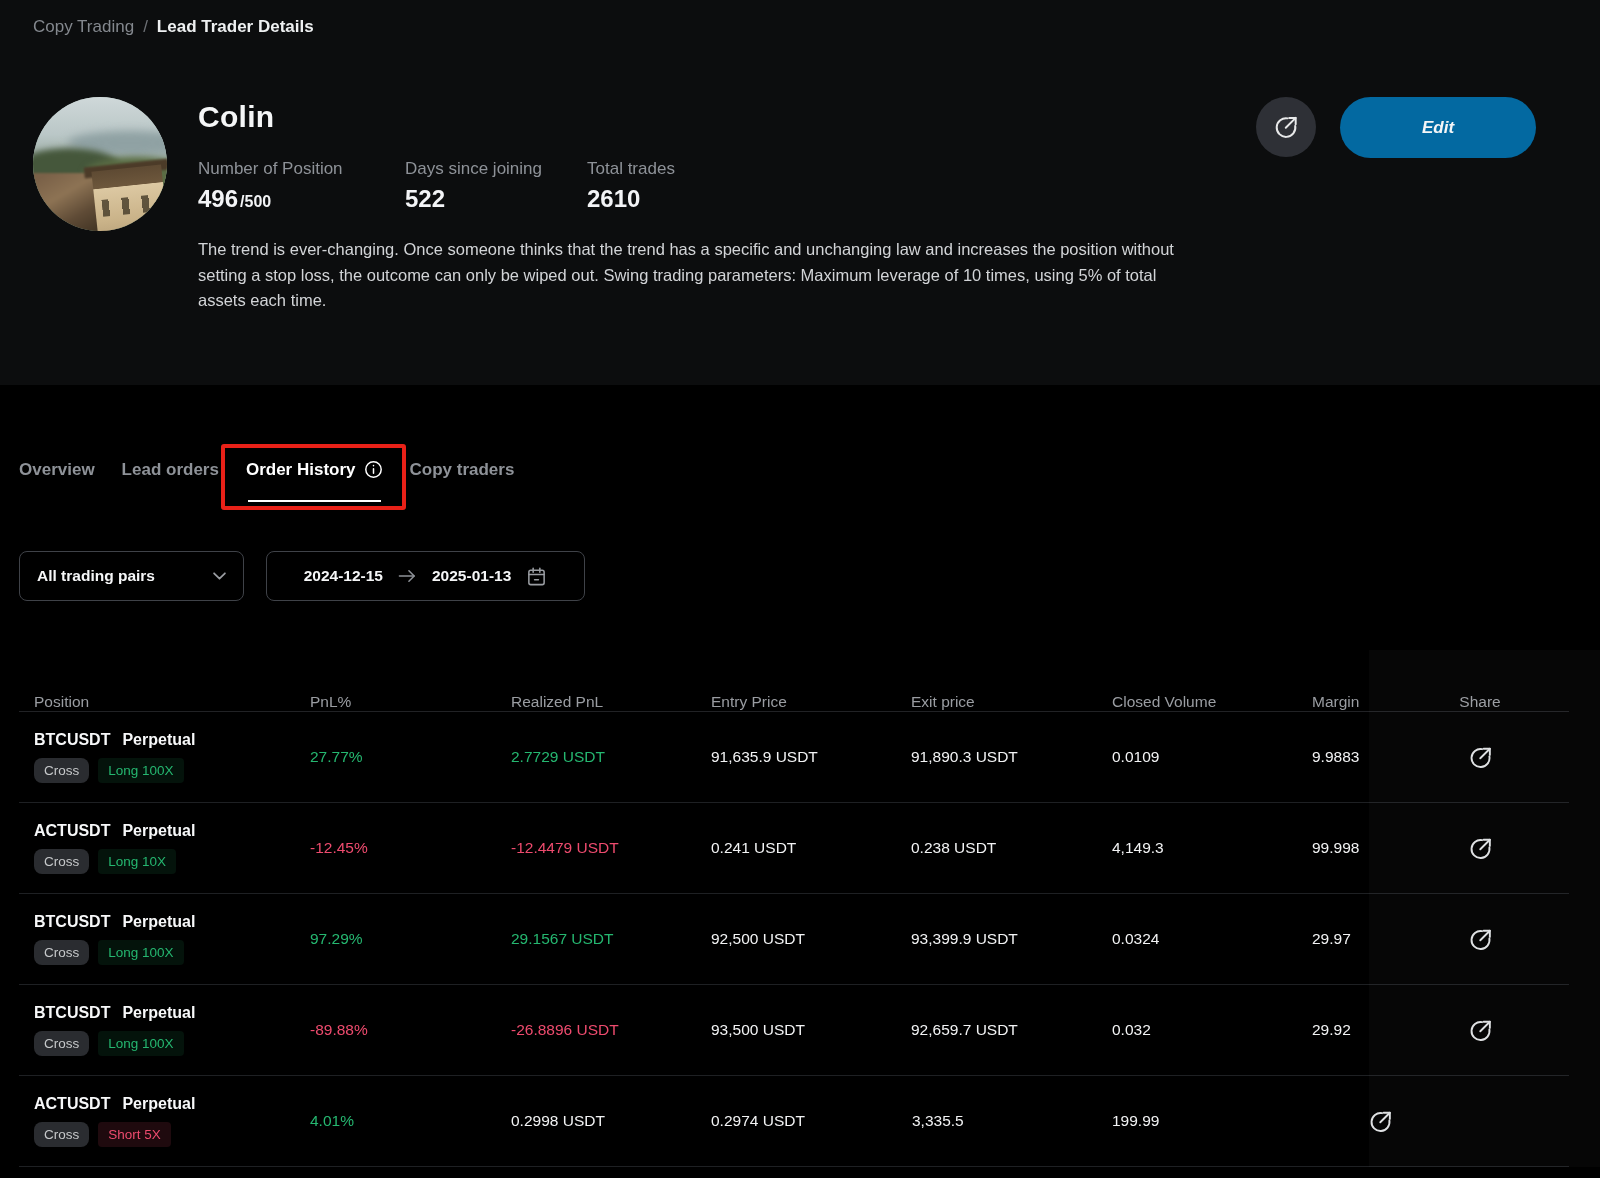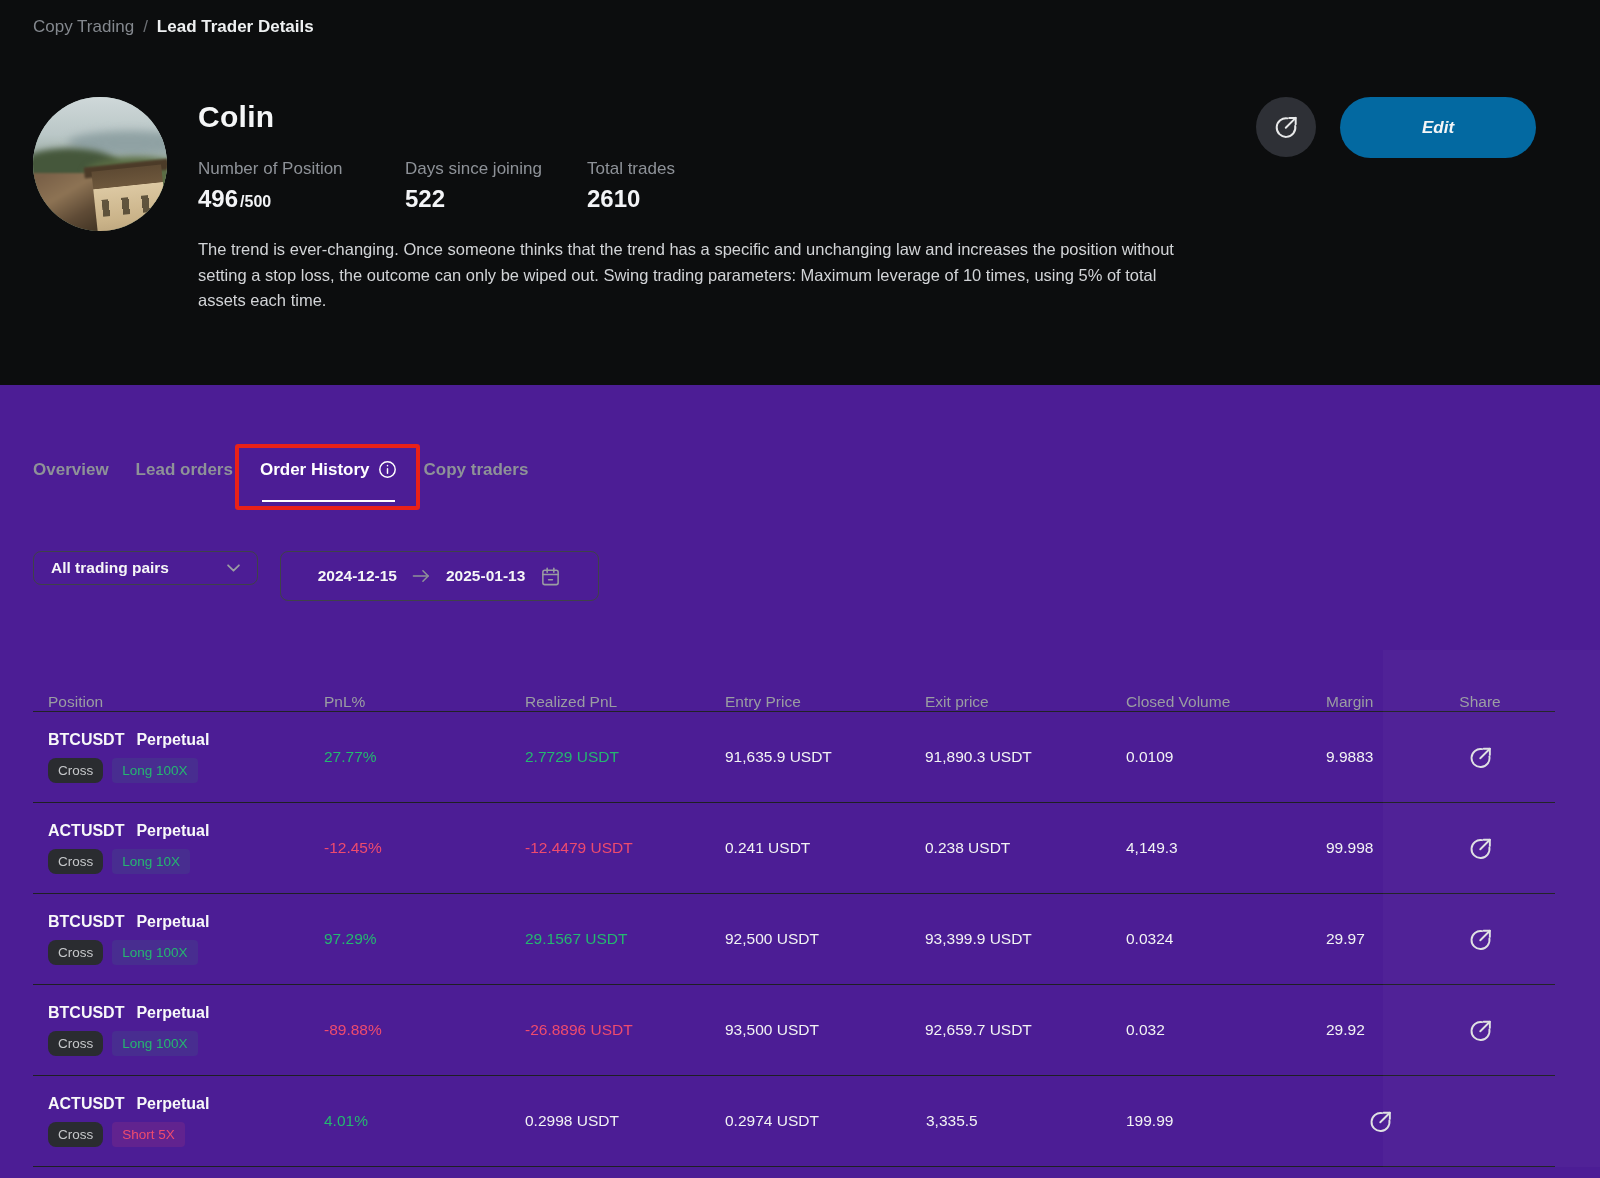--- a/index.html
+++ b/index.html
@@ -39,30 +39,30 @@
   .bio { margin-top:24px; max-width:978px; font-size:16.5px; line-height:25.5px; color:#d2d4d7; }
 
   .actions { margin-left:auto; margin-right:31px; display:flex; gap:24px; align-items:flex-start; }
   .icon-btn { width:60px; height:60px; border-radius:50%; background:#2e3036; border:none;
     display:flex; align-items:center; justify-content:center; cursor:pointer; }
   .edit-btn { width:196px; height:61px; border-radius:31px; background:#0369a1; border:none;
     color:#f5f6f7; font-size:17px; font-weight:600; cursor:pointer;
     font-family:"Liberation Sans",sans-serif;font-style:italic; }
 
   
-  .bottom-section { height:793px; background:#4c1d95; padding:0 33px; position:relative; }
+  .bottom-section { height:793px; background:#000000; padding:0 19px; position:relative; }
   .tabs-row { padding-top:73px; display:flex; gap:27px; align-items:center; }
   .tab { font-size:17px; font-weight:600; color:#8e9298; cursor:pointer; line-height:23px; }
   .tab.active { color:#ffffff; position:relative; display:flex; align-items:center; gap:8px; }
   .tab-underline { position:absolute; left:2px; right:2px; bottom:-21px; height:2.5px; background:#ffffff; }
   .annotation-box { position:absolute; left:-25px; right:-23px; top:-14px; bottom:-29px;
     border:4px solid #e92118; border-radius:3px; pointer-events:none; }
 
   .filters-row { margin-top:70px; display:flex; gap:22px; }
-  .pair-select { width:225px; height:34px; border:1px solid #3f4248; border-radius:8px;
+  .pair-select { width:225px; height:50px; border:1px solid #3f4248; border-radius:8px;
     display:flex; align-items:center; justify-content:space-between; padding:0 17px;
     font-size:15.5px; font-weight:600; cursor:pointer; background:transparent; color:#f5f6f7; }
   .date-range { width:319px; height:50px; border:1px solid #3f4248; border-radius:8px;
     display:flex; align-items:center; justify-content:center; gap:15px;
     font-size:15.5px; font-weight:600; cursor:pointer; color:#f5f6f7; }
 
   
   .table-wrap { margin:49px -33px 0; padding:0 33px; position:relative; }
   .t-header { display:flex; height:62px; align-items:flex-end; color:#9a9da2; font-size:15px;
     font-weight:500; border-bottom:1px solid #212225; margin-right:12px; }

